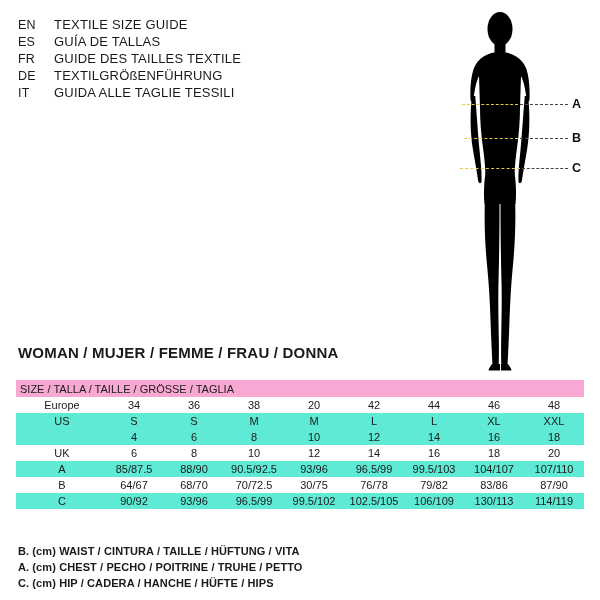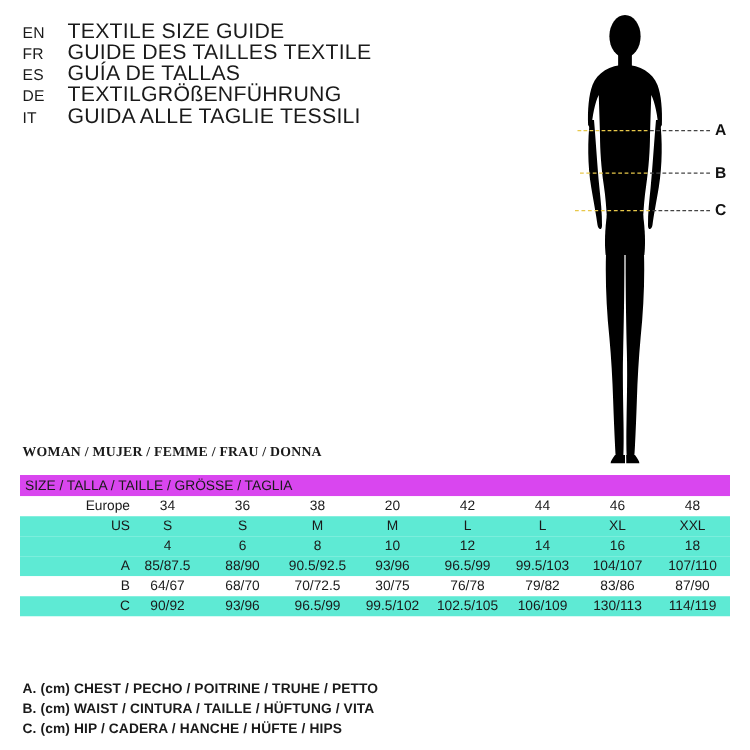--- a/index.html
+++ b/index.html
@@ -33,21 +33,21 @@
     align-items: baseline;
     height: 17px;
     line-height: 17px;
   }
   .lang-code {
     width: 36px;
     font-size: 12.5px;
     letter-spacing: 0.2px;
   }
   .lang-text {
-    font-size: 17px;
+    font-size: 13px;
     letter-spacing: 0.2px;
     white-space: nowrap;
   }
 
   
   .figure-wrap {
     position: absolute;
     left: 420px;
     top: 8px;
     width: 175px;
@@ -72,25 +72,24 @@
     position: absolute;
     font-size: 12.5px;
     font-weight: 700;
     color: #111;
   }
 
   
   .woman-head {
     position: absolute;
     left: 18px;
-    top: 356px;
-    font-size: 11px;
+    top: 344px;
+    font-size: 15px;
     font-weight: 700;
     letter-spacing: 0.2px;
-    font-family: Liberation Serif, serif;
   }
 
   
   .table-wrap {
     position: absolute;
     left: 16px;
     top: 380px;
     width: 568px;
   }
   table.size-table {
@@ -100,25 +99,25 @@
     font-size: 11px;
   }
   table.size-table td {
     padding: 0;
     height: 16px;
     line-height: 16px;
     text-align: center;
     vertical-align: middle;
   }
   table.size-table td.rowlabel {
-    text-align: right;
+    text-align: center;
     padding-left: 4px;
   }
   tr.header-row td {
-    background: #d946ef;
+    background: #f9a8d4;
     text-align: left;
     padding-left: 4px;
     font-size: 11px;
     height: 17px;
   }
   tr.shade td { background: #5eead4; }
   tr.plain td { background: #ffffff; }
 
   
   .legend {
@@ -138,26 +137,26 @@
 <body>
 
 <div class="page">
 
   <div class="lang-block">
     <div class="lang-row">
       <span class="lang-code">EN</span>
       <span class="lang-text">TEXTILE SIZE GUIDE</span>
     </div>
     <div class="lang-row">
+      <span class="lang-code">ES</span>
+      <span class="lang-text">GUÍA DE TALLAS</span>
+    </div>
+    <div class="lang-row">
       <span class="lang-code">FR</span>
       <span class="lang-text">GUIDE DES TAILLES TEXTILE</span>
-    </div>
-    <div class="lang-row">
-      <span class="lang-code">ES</span>
-      <span class="lang-text">GUÍA DE TALLAS</span>
     </div>
     <div class="lang-row">
       <span class="lang-code">DE</span>
       <span class="lang-text">TEXTILGRÖßENFÜHRUNG</span>
     </div>
     <div class="lang-row">
       <span class="lang-code">IT</span>
       <span class="lang-text">GUIDA ALLE TAGLIE TESSILI</span>
     </div>
   </div>
@@ -287,20 +286,31 @@
           <td>4</td>
           <td>6</td>
           <td>8</td>
           <td>10</td>
           <td>12</td>
           <td>14</td>
           <td>16</td>
           <td>18</td>
         </tr>
 
+        <tr class="plain">
+          <td class="rowlabel">UK</td>
+          <td>6</td>
+          <td>8</td>
+          <td>10</td>
+          <td>12</td>
+          <td>14</td>
+          <td>16</td>
+          <td>18</td>
+          <td>20</td>
+        </tr>
 
         <tr class="shade">
           <td class="rowlabel">A</td>
           <td>85/87.5</td>
           <td>88/90</td>
           <td>90.5/92.5</td>
           <td>93/96</td>
           <td>96.5/99</td>
           <td>99.5/103</td>
           <td>104/107</td>
@@ -328,18 +338,18 @@
           <td>102.5/105</td>
           <td>106/109</td>
           <td>130/113</td>
           <td>114/119</td>
         </tr>
       </tbody>
     </table>
   </div>
 
   <div class="legend">
+    <div class="legend-row">B. (cm) WAIST / CINTURA / TAILLE / HÜFTUNG / VITA</div>
     <div class="legend-row">A. (cm) CHEST / PECHO / POITRINE / TRUHE / PETTO</div>
-    <div class="legend-row">B. (cm) WAIST / CINTURA / TAILLE / HÜFTUNG / VITA</div>
     <div class="legend-row">C. (cm) HIP / CADERA / HANCHE / HÜFTE / HIPS</div>
   </div>
 
 </div>
 
 </body></html>

